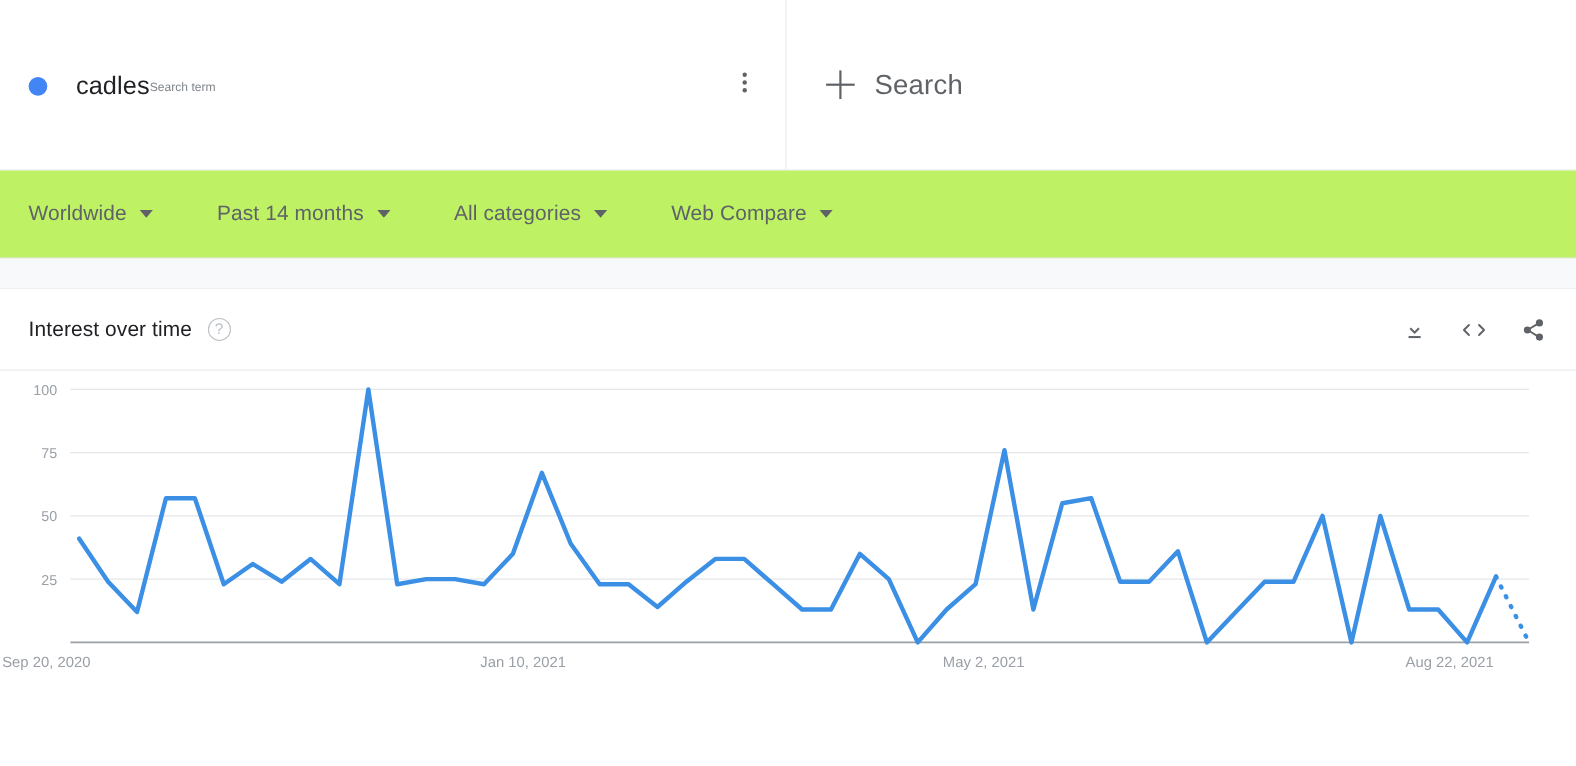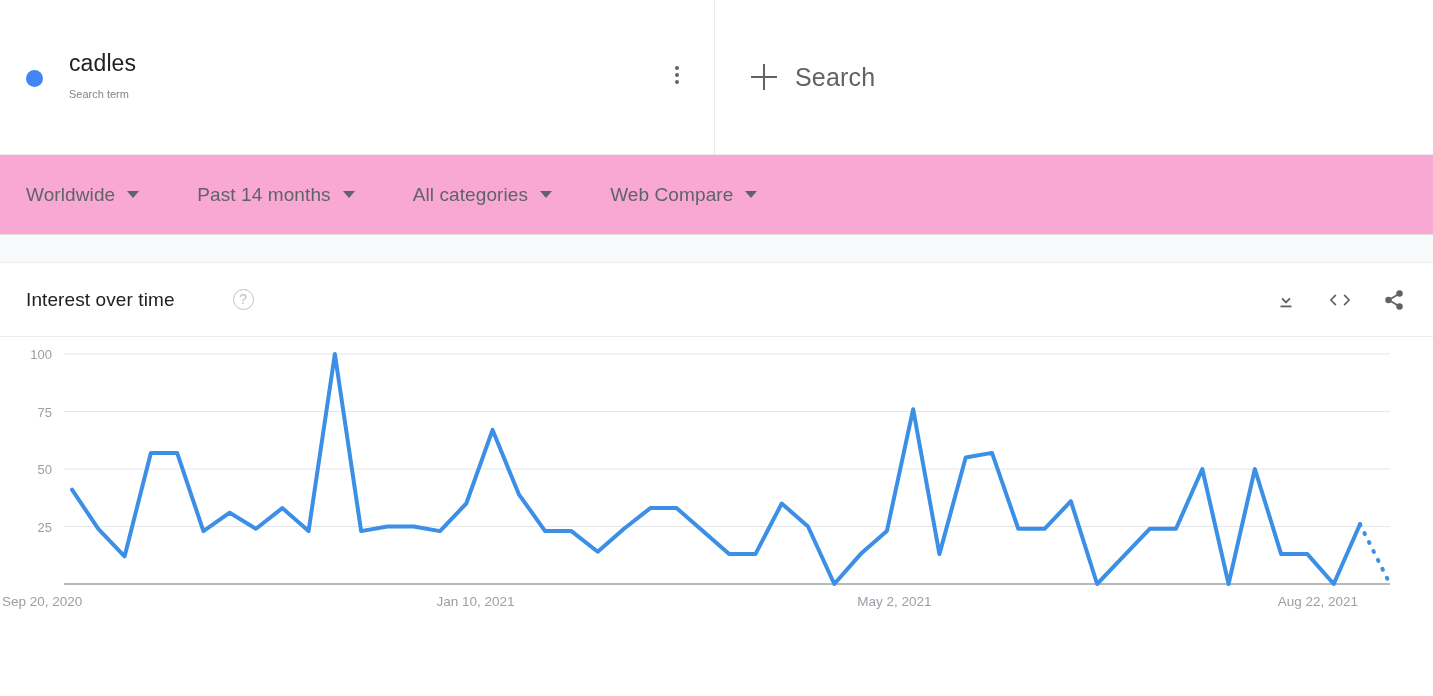--- a/index.html
+++ b/index.html
@@ -25,21 +25,21 @@
     padding-left: 26px;
     border-right: 1px solid #e8eaed;
   }
   .term-dot {
     width: 17px; height: 17px;
     border-radius: 50%;
     flex: 0 0 17px;
     margin-right: 26px;
     margin-top: 2px;
   }
-  .term-texts { display: flex; flex-direction: column; justify-content: center; }
+  .term-texts { display: flex; flex-direction: row; justify-content: center; align-items: flex-end; }
   .term-title {
     font-size: 23px;
     color: #202124;
     line-height: 30px;
     letter-spacing: .1px;
   }
   .term-sub {
     font-size: 11px;
     color: #80868b;
     line-height: 24px;
@@ -89,21 +89,21 @@
     color: #5f6368;
     letter-spacing: .2px;
   }
 
   
   .filters {
     height: 80px;
     display: flex;
     align-items: center;
     padding-left: 26px;
-    background: #f9a8d4;
+    background: #bef264;
     border-bottom: 1px solid #e0e0e0;
   }
   .filter {
     display: flex;
     align-items: center;
     margin-right: 58px;
     cursor: pointer;
   }
   .filter-label {
     font-size: 19px;
@@ -130,21 +130,20 @@
     background: #fff;
     height: 433px;
     position: relative;
   }
   .card-header {
     height: 74px;
     display: flex;
     align-items: center;
     padding: 0 26px;
     border-bottom: 1px solid #e8eaed;
-    gap: 44px;
   }
   .card-title {
     font-size: 19px;
     color: #202124;
     letter-spacing: .1px;
   }
   .help-icon {
     margin-left: 14px;
     width: 21px; height: 21px;
     border: 1.6px solid #bdc1c6;

